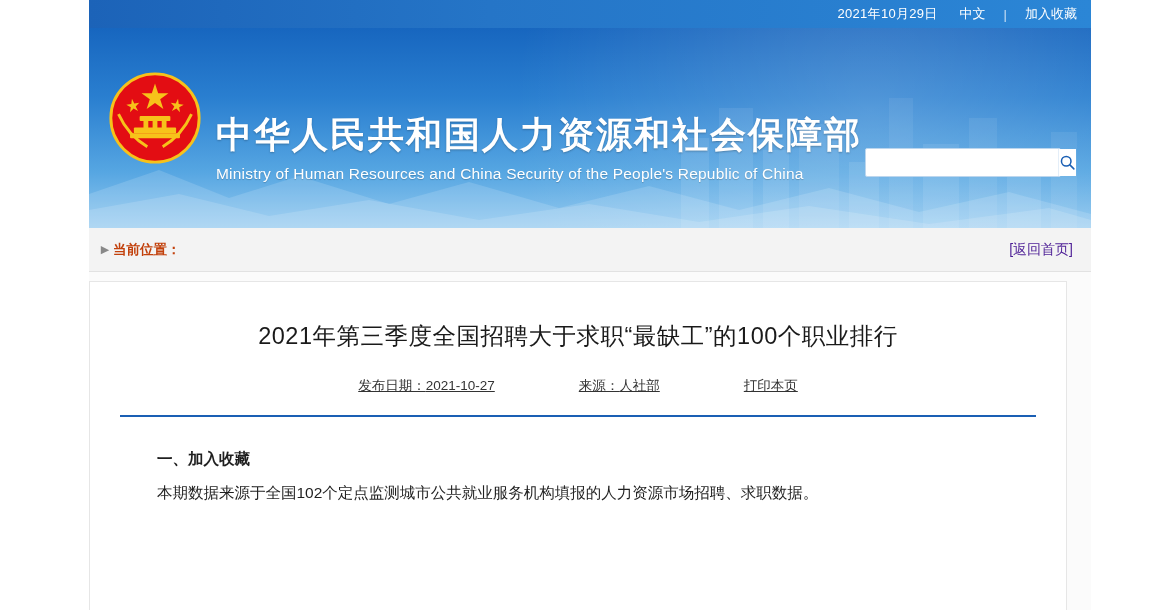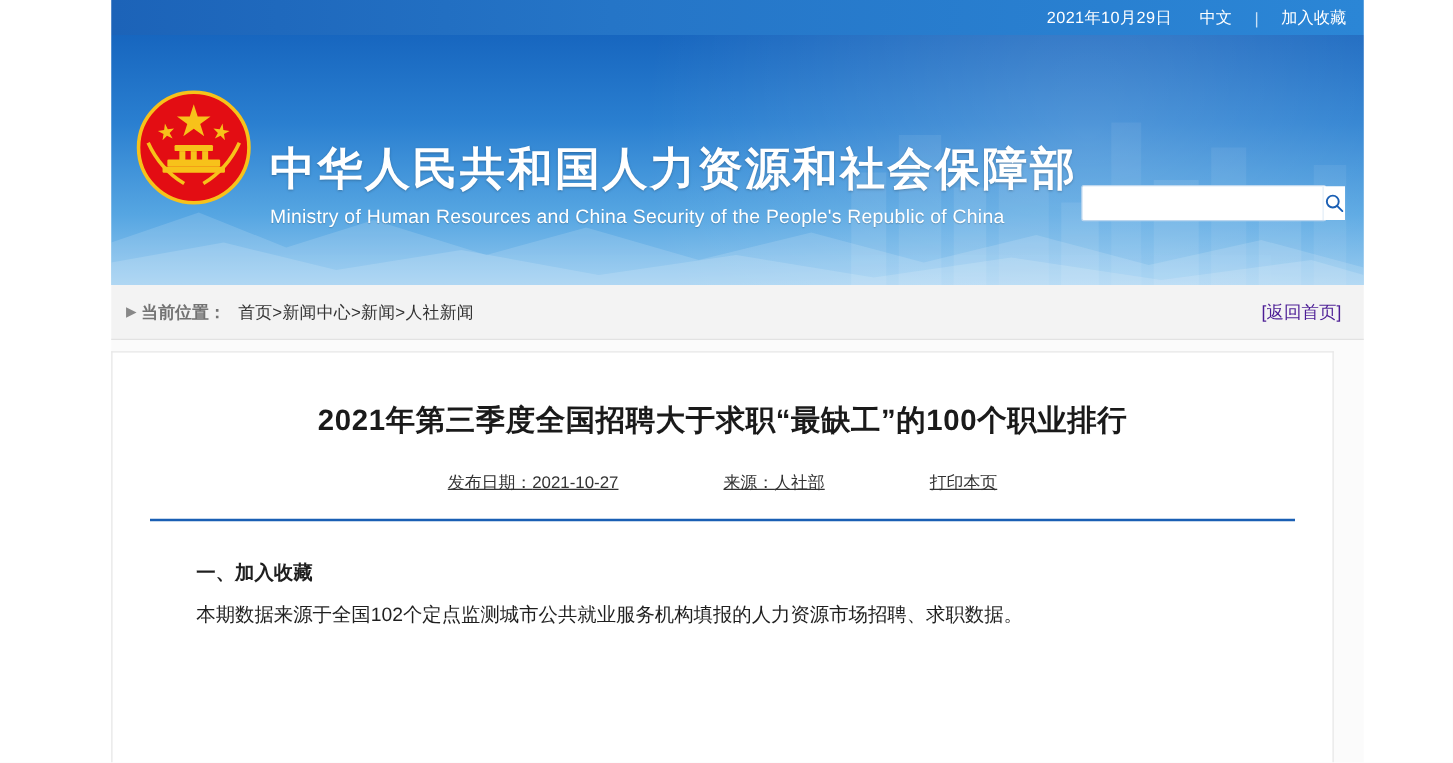--- a/index.html
+++ b/index.html
@@ -173,21 +173,21 @@
     color: #333333;
   }
   .crumb-arrow {
     width: 16px;
     display: flex;
     align-items: center;
     justify-content: center;
     color: #888888;
     font-size: 11px;
   }
-  .crumb-label { font-weight: bold; margin-right: 10px; color: #737373; }
+  .crumb-label { font-weight: bold; margin-right: 10px; color: #c2410c; }
   .crumb-path { color: #333333; letter-spacing: .2px; }
   .crumb-back {
     margin-left: auto;
     color: #4c1d95;
     font-size: 14px;
     text-decoration: none;
   }
 
   
   .card {
@@ -198,21 +198,21 @@
     min-height: 329px;
     background: #ffffff;
     border: 1px solid #e6e6e6;
     border-bottom: none;
     box-sizing: border-box;
   }
   .article-title {
     margin: 38px 60px 0 60px;
     text-align: center;
     font-size: 23.5px;
-    font-weight: bold;
+    font-weight: normal;
     color: #1a1a1a;
     letter-spacing: .5px;
     line-height: 1.4;
   }
   .meta {
     margin: 24px 0 0 0;
     display: flex;
     justify-content: center;
     align-items: center;
     font-size: 13.5px;
@@ -301,21 +301,20 @@
           <circle cx="8.5" cy="8.5" r="5.6" fill="none" stroke="#1a5fb4" stroke-width="1.8"></circle>
           <line x1="12.8" y1="12.8" x2="17.5" y2="17.5" stroke="#1a5fb4" stroke-width="1.8" stroke-linecap="round"></line>
         </svg>
       </div>
     </div>
   </div>
 
   <div class="crumbbar">
     <span class="crumb-arrow">▶</span>
     <span class="crumb-label">当前位置：</span>
-    <span class="crumb-path">首页&gt;新闻中心&gt;新闻&gt;人社新闻</span>
     <a class="crumb-back" href="#">[返回首页]</a>
   </div>
 
   <div class="card">
     <div class="article-title">2021年第三季度全国招聘大于求职“最缺工”的100个职业排行</div>
 
     <div class="meta">
       <div class="m-item">
         <span>发布日期：</span><span>2021-10-27</span>
       </div>

